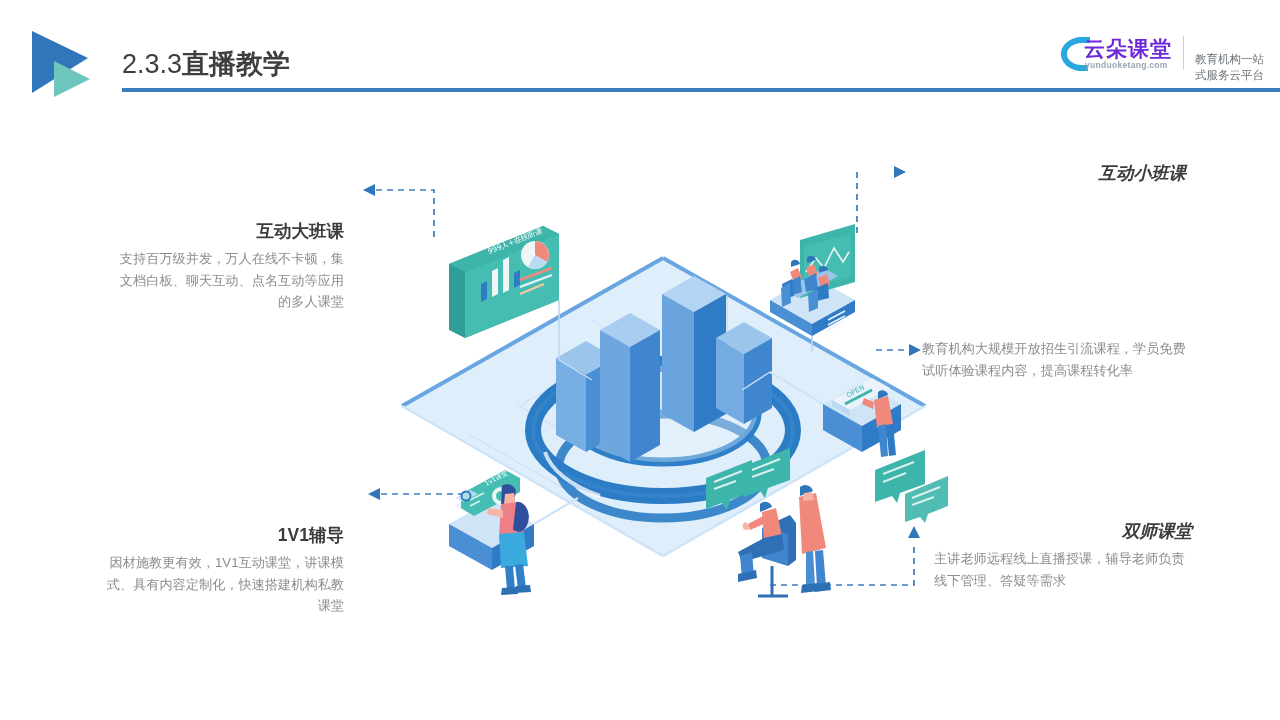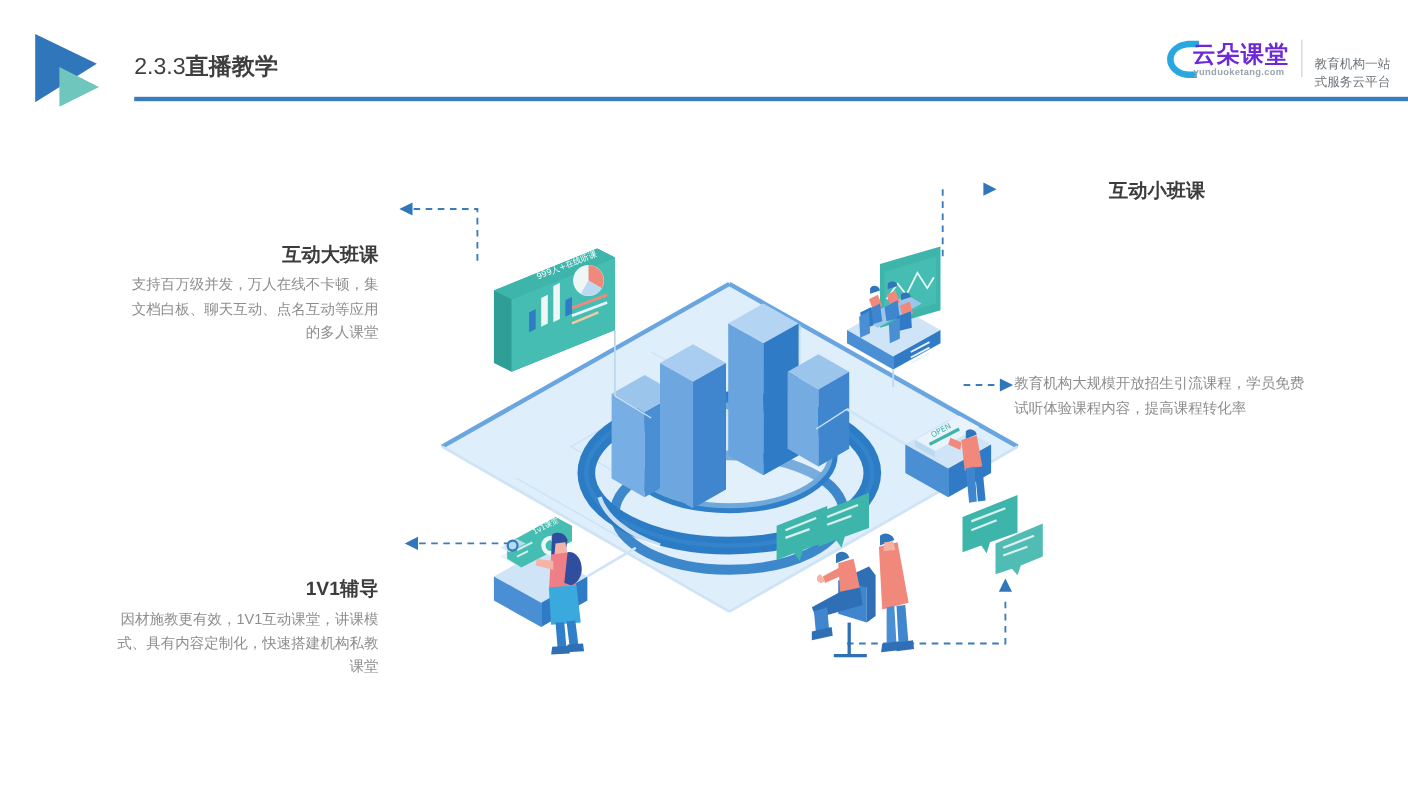--- a/index.html
+++ b/index.html
@@ -9,21 +9,21 @@
     font-family: "Liberation Sans", "DejaVu Sans", sans-serif;
     overflow: hidden;
   }
   #slide { position: relative; width: 1280px; height: 720px; background: #fff; }
 
   
   #header { position: absolute; left: 0; top: 0; width: 1280px; height: 112px; }
   #logo-mark { position: absolute; left: 28px; top: 27px; width: 92px; height: 70px; }
   #slide-title {
     position: absolute; left: 122px; top: 46px;
-    font-size: 21px; color: #3f3f3f; white-space: nowrap; letter-spacing: 0px;
+    font-size: 27px; color: #3f3f3f; white-space: nowrap; letter-spacing: 0px;
   }
   #slide-title .num { font-weight: 400; }
   #slide-title .cn { font-weight: bold; }
   #title-rule {
     position: absolute; left: 122px; top: 88px; width: 1158px; height: 4px;
     background: #3a7cbe;
   }
   
   #brand { position: absolute; right: 16px; top: 26px; height: 54px; display: flex; align-items: center; }
   #brand-cloud { position: relative; width: 128px; height: 50px; }
@@ -44,21 +44,21 @@
 
   
   .callout { position: absolute; }
   .callout .c-title {
     font-size: 17.5px; font-weight: bold; color: #3c3c3c; white-space: nowrap;
     line-height: 22px;
   }
   .callout .c-desc {
     font-size: 13.2px; color: #8d8d8d; line-height: 21.5px;
   }
-  .callout.right .c-title { text-align: center; }
+  .callout.right .c-title { text-align: right; font-style: italic; }
   .callout.right .c-desc  { text-align: left; }
   .callout.left  .c-title { text-align: right; margin-top: 44px; }
   .callout.left  .c-desc  { text-align: right; }
 
   #callout-big   { left: 112px; top: 176px; width: 232px; }
   #callout-1v1   { left: 104px; top: 480px; width: 240px; }
   #callout-small { left: 918px; top: 162px; width: 268px; }
   #callout-open  { left: 922px; top: 332px; width: 266px; }
   #callout-dual  { left: 934px; top: 520px; width: 258px; }
   #callout-small .c-desc, #callout-open .c-desc, #callout-dual .c-desc { margin-top: 6px; }
@@ -378,14 +378,18 @@
   </div>
 
   <div class="callout right" id="callout-small">
     <div class="c-title">互动小班课</div>
   </div>
 
   <div class="callout right" id="callout-open">
     <div class="c-desc">教育机构大规模开放招生引流课程，学员免费试听体验课程内容，提高课程转化率</div>
   </div>
 
+  <div class="callout right" id="callout-dual">
+    <div class="c-title">双师课堂</div>
+    <div class="c-desc">主讲老师远程线上直播授课，辅导老师负责线下管理、答疑等需求</div>
+  </div>
 
 </div>
 
 </body></html>

